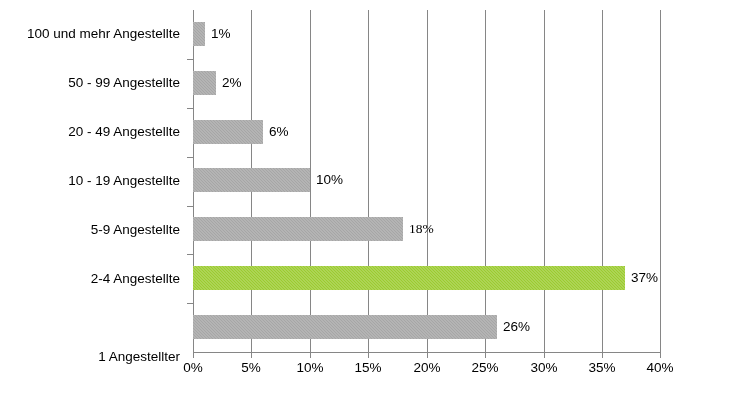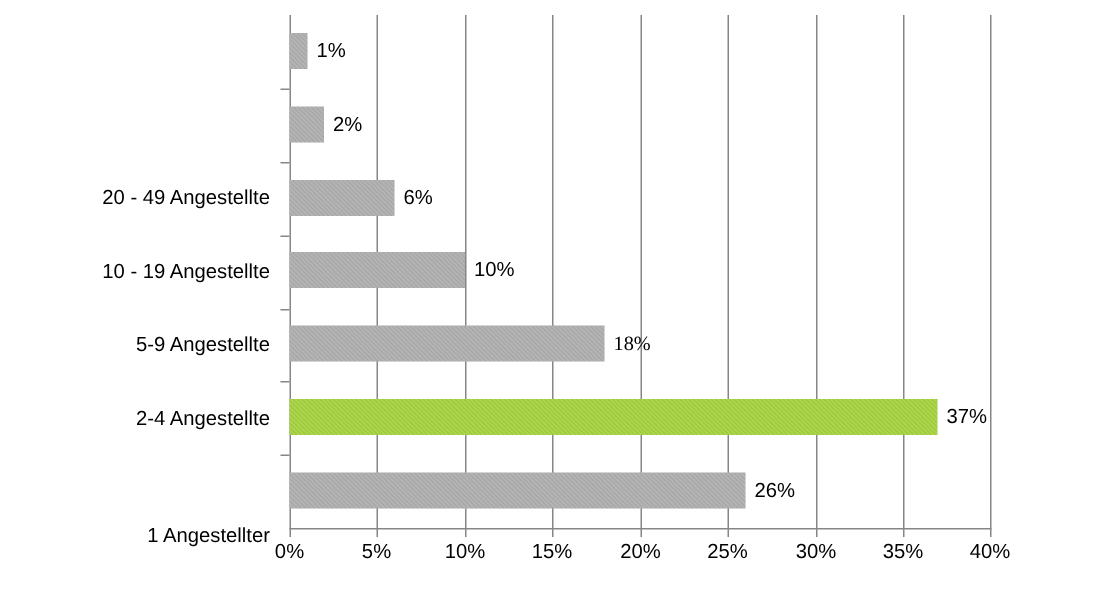--- a/index.html
+++ b/index.html
@@ -129,20 +129,22 @@
     color: #000000;
     white-space: nowrap;
   }
 </style>
 </head>
 <body>
 
 <div id="chart-root">
 
   <div class="cat-labels">
+    <div class="cat-label" style="top: 17.4286px;">100 und mehr Angestellte</div>
+    <div class="cat-label" style="top: 66.2857px;">50 - 99 Angestellte</div>
     <div class="cat-label" style="top: 115.143px;">20 - 49 Angestellte</div>
     <div class="cat-label" style="top: 164px;">10 - 19 Angestellte</div>
     <div class="cat-label" style="top: 212.857px;">5-9 Angestellte</div>
     <div class="cat-label" style="top: 261.714px;">2-4 Angestellte</div>
     <div class="cat-label" style="top: 310.571px; margin-top: 29px;">1 Angestellter</div>
   </div>
 
   <div class="axis-line"></div>
 
   <div class="baseline"></div>

